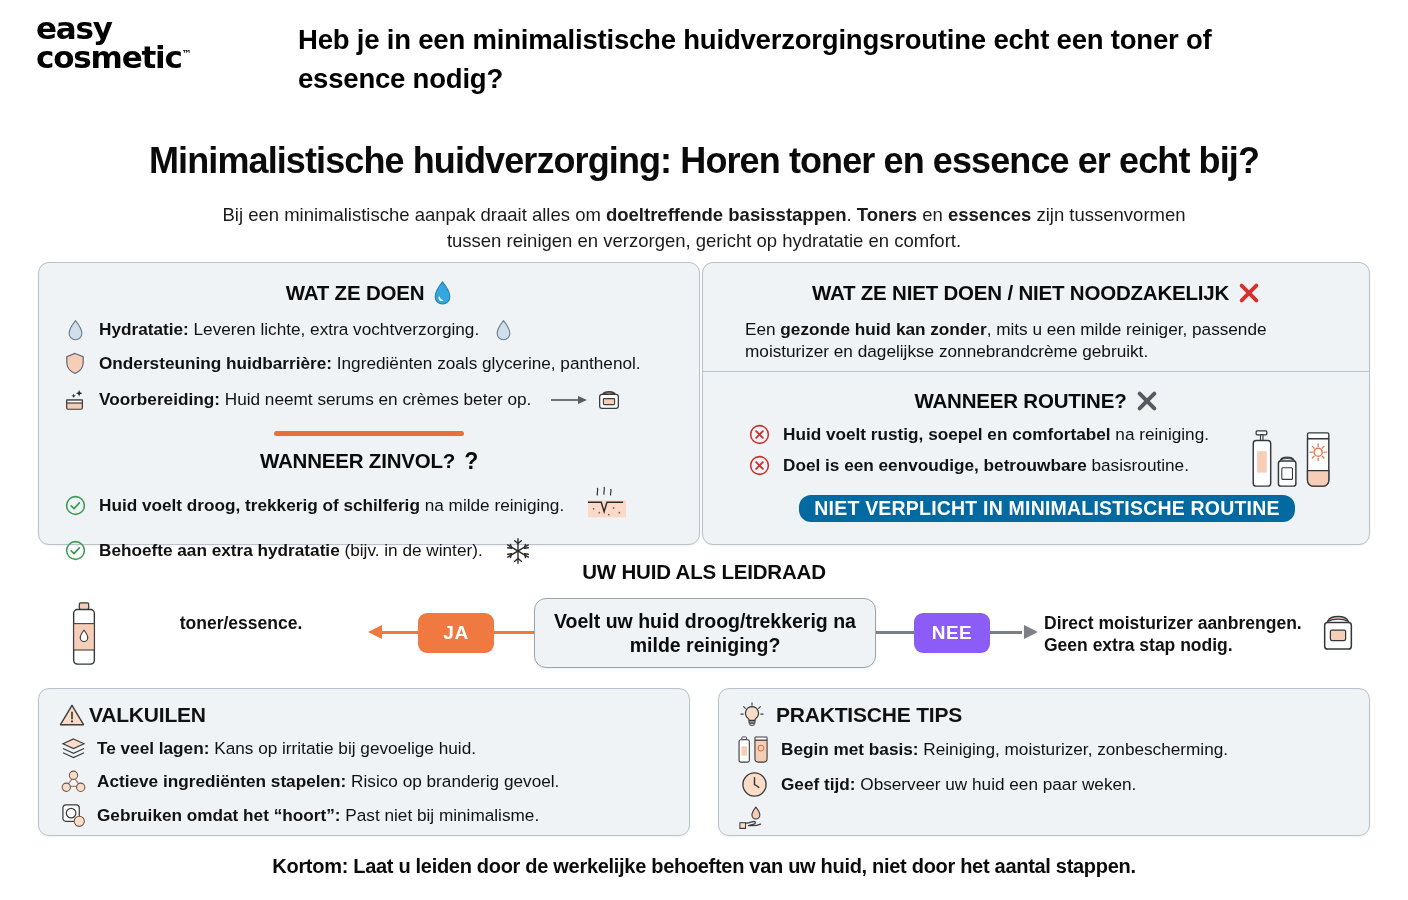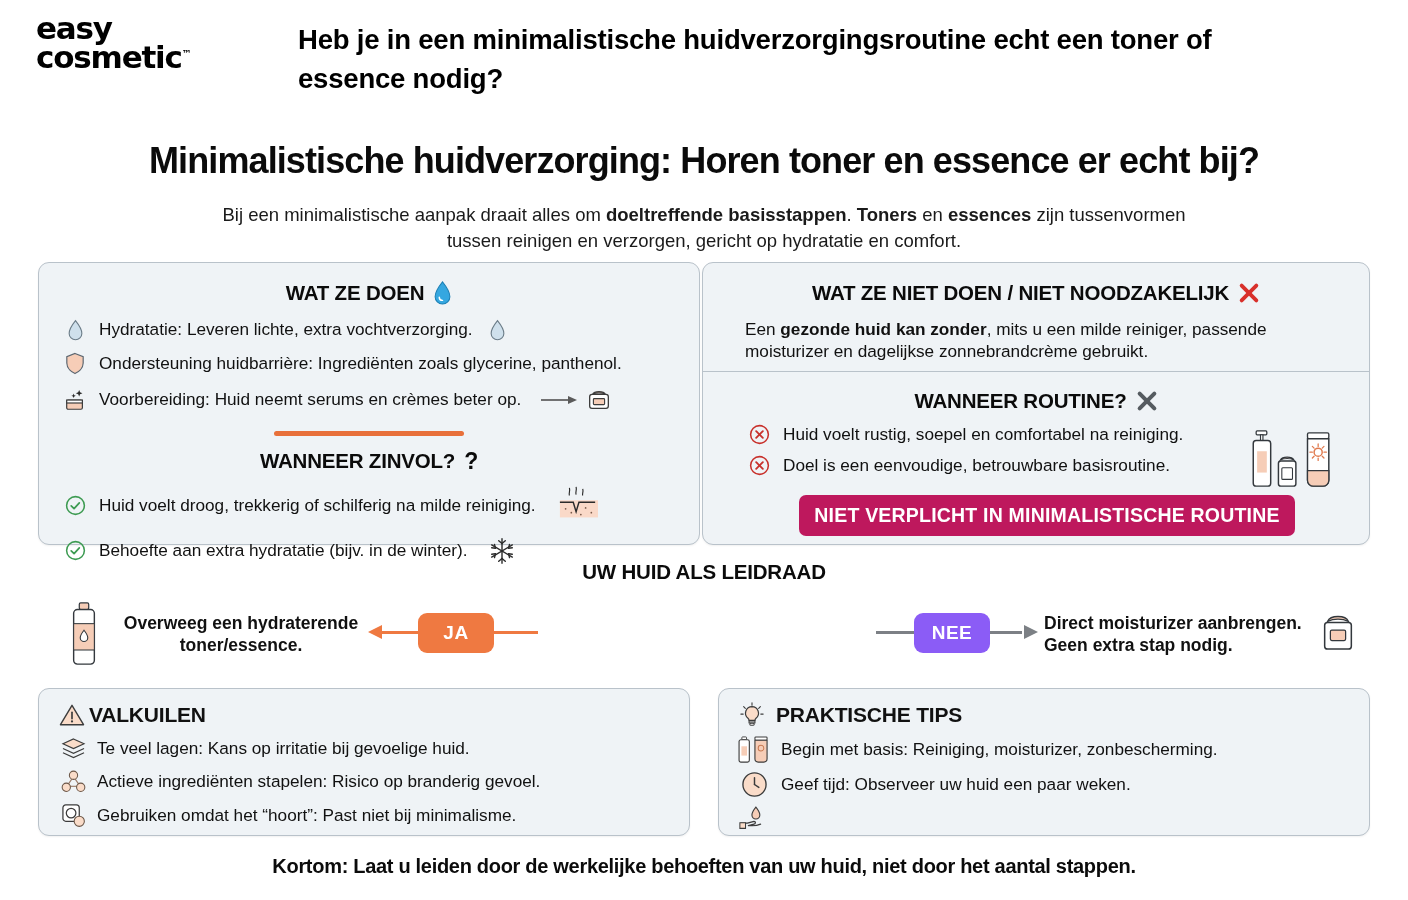--- a/index.html
+++ b/index.html
@@ -51,34 +51,34 @@
   }
   .panel-hdr {
     text-align: center; font-weight: 800; font-size: 20.5px;
     letter-spacing: -0.2px; color: #0b0b0b;
     display: flex; align-items: center; justify-content: center; gap: 9px;
   }
 
   .row { display: flex; align-items: flex-start; gap: 10px; }
   .row-ico { flex: 0 0 auto; width: 28px; display: flex; justify-content: center; align-items: center; }
   .row-txt { font-size: 17.2px; line-height: 1.25; color: #111; }
-  .row-txt b { font-weight: 400; }
+  .row-txt b { font-weight: 700; }
 
   .divider-orange {
     width: 190px; height: 4.5px; background: #e8703a;
     border-radius: 3px; margin: 0 auto;
   }
 
   .hrule { position: absolute; left: 0; right: 0; height: 1.4px; background: #b9c2ca; }
 
   
   .badge-orange {
-    background: #be185d; color: #fff; font-weight: 800;
+    background: #0369a1; color: #fff; font-weight: 800;
     font-size: 19.5px; letter-spacing: 0.2px;
-    border-radius: 7px; padding: 9px 14px; text-align: center;
+    border-radius: 12px; padding: 2px 14px; text-align: center;
   }
 
   
   .flow-title {
     position: absolute; left: 0; top: 560px; width: 1408px; text-align: center;
     font-size: 20.5px; font-weight: 800; letter-spacing: -0.2px; color: #0b0b0b;
   }
   .flow-box {
     position: absolute; left: 534px; top: 598px; width: 342px; height: 70px;
     background: #eff3f6; border: 1.6px solid #9aa5ae; border-radius: 12px;
@@ -346,34 +346,34 @@
   <div style="position:absolute; left:68px; top:600px;">
     <svg width="32" height="68" viewBox="0 0 34 70">
       <rect x="12" y="2" width="10" height="7" rx="1.5" fill="#f6cdb7" stroke="#33383d" stroke-width="1.3"></rect>
       <rect x="6" y="9" width="22" height="58" rx="4" fill="#fff" stroke="#33383d" stroke-width="1.5"></rect>
       <rect x="6" y="24" width="22" height="28" fill="#f6cdb7" stroke="#33383d" stroke-width="1.1"></rect>
       <path d="M17 31 c0 0-4 5-4 8a4 4 0 0 0 8 0c0-3-4-8-4-8z" fill="#fff" stroke="#33383d" stroke-width="1.2"></path>
     </svg>
   </div>
 
   <div class="flow-lbl" style="left:110px; top:612px; width:262px; text-align:center;">
-    <div>Overweeg een hydraterende</div>
     <div>toner/essence.</div>
   </div>
 
   <div class="conn" style="left:372px; top:631px; width:48px; background:#ef7941;"></div>
   <div style="position:absolute; left:368px; top:622px;">
     <svg width="20" height="20" viewBox="0 0 20 20">
         <polygon points="0,10 14,3 14,17" fill="#ef7941"></polygon>
       </svg>
   </div>
   <div class="conn" style="left:492px; top:631px; width:46px; background:#ef7941;"></div>
 
   <div class="pill pill-ja">JA</div>
 
+  <div class="flow-box">Voelt uw huid droog/trekkerig na milde reiniging?</div>
 
   <div class="conn" style="left:876px; top:631px; width:42px; background:#7c8085;"></div>
   <div class="conn" style="left:990px; top:631px; width:32px; background:#7c8085;"></div>
   <div style="position:absolute; left:1018px; top:622px;">
     <svg width="20" height="20" viewBox="0 0 20 20">
         <polygon points="20,10 6,3 6,17" fill="#7c8085"></polygon>
       </svg>
   </div>
 
   <div class="pill pill-nee">NEE</div>

